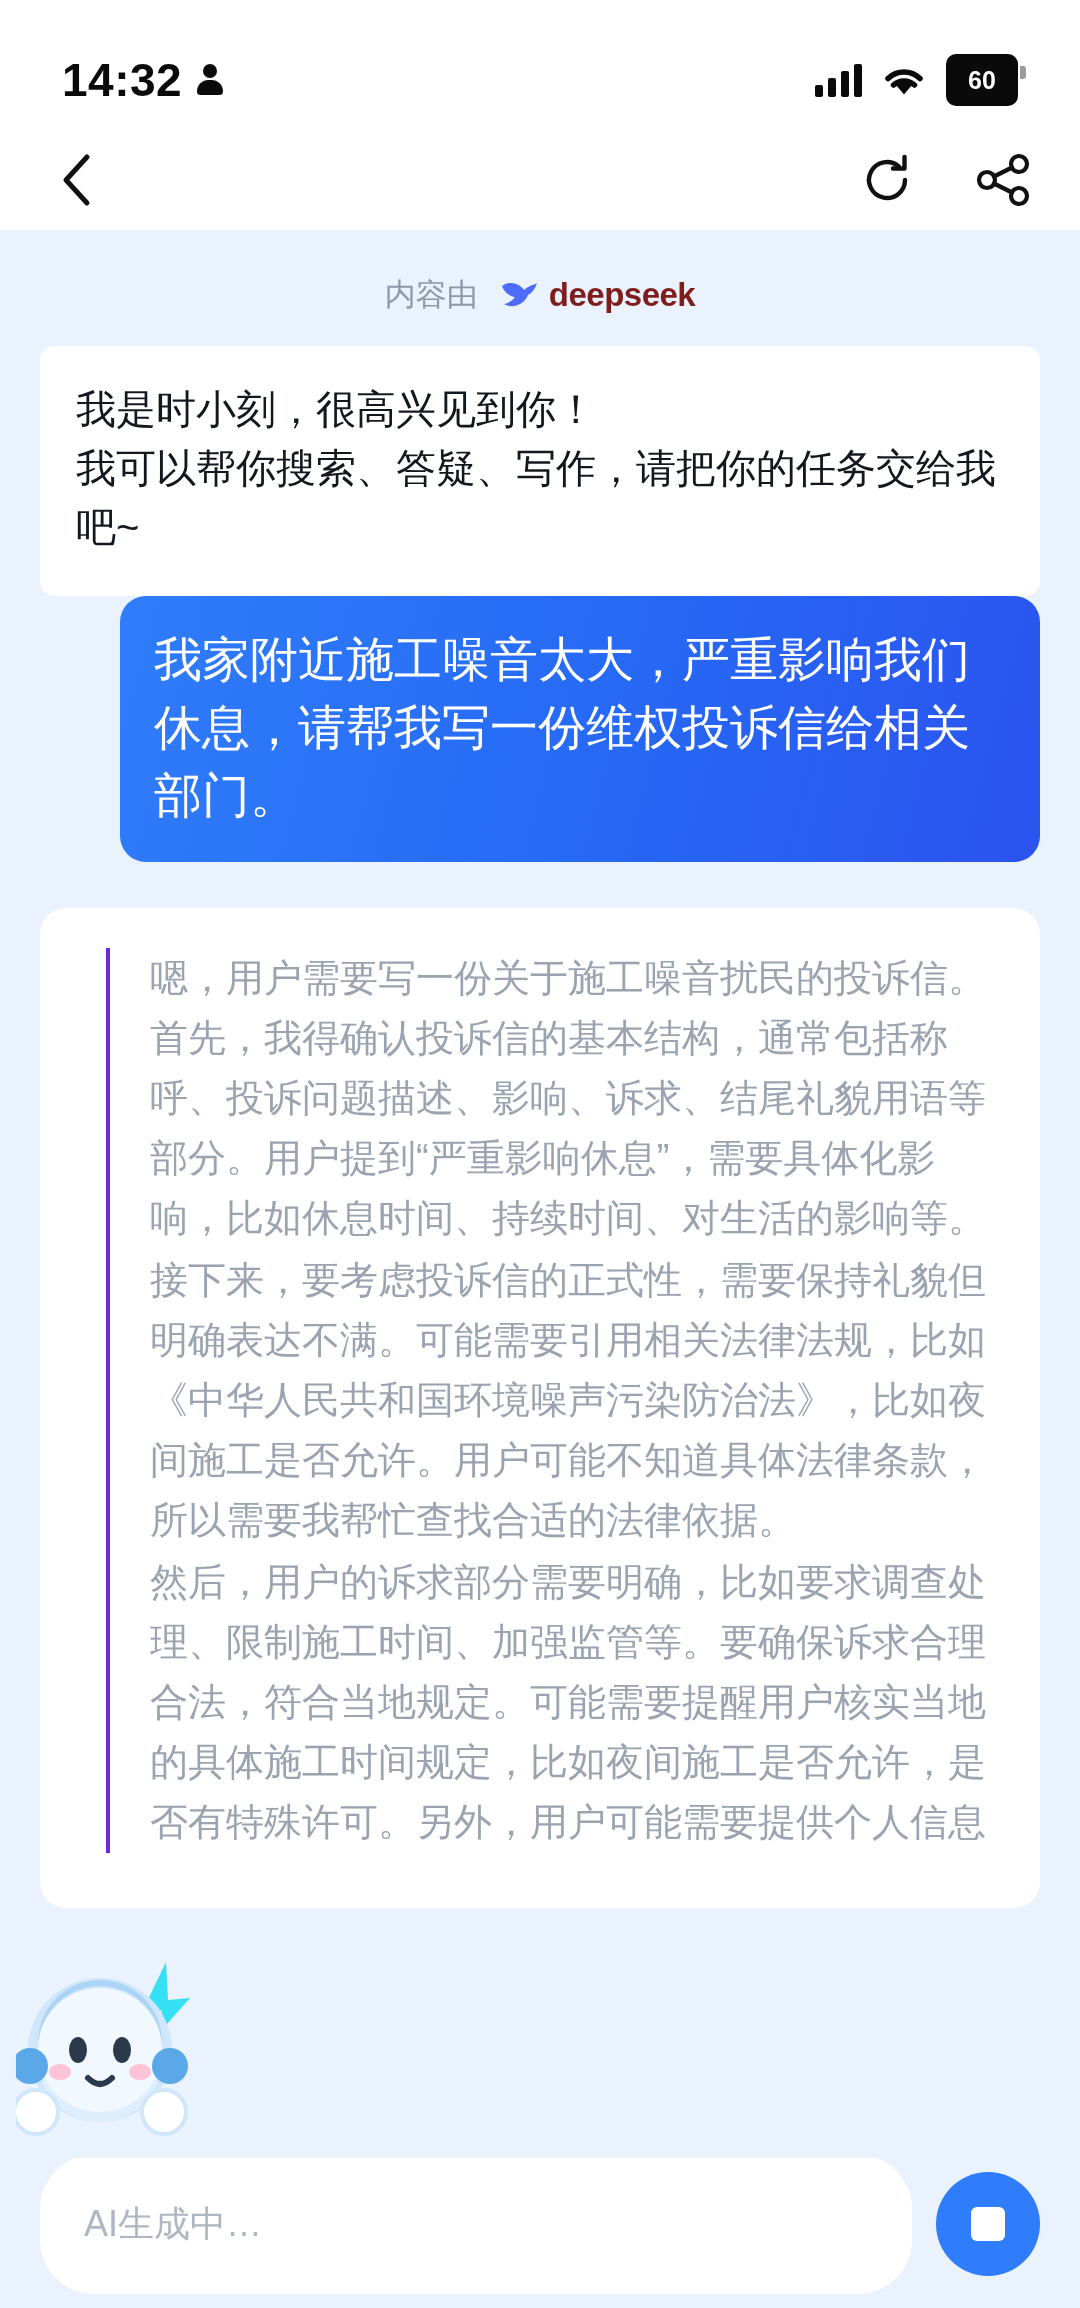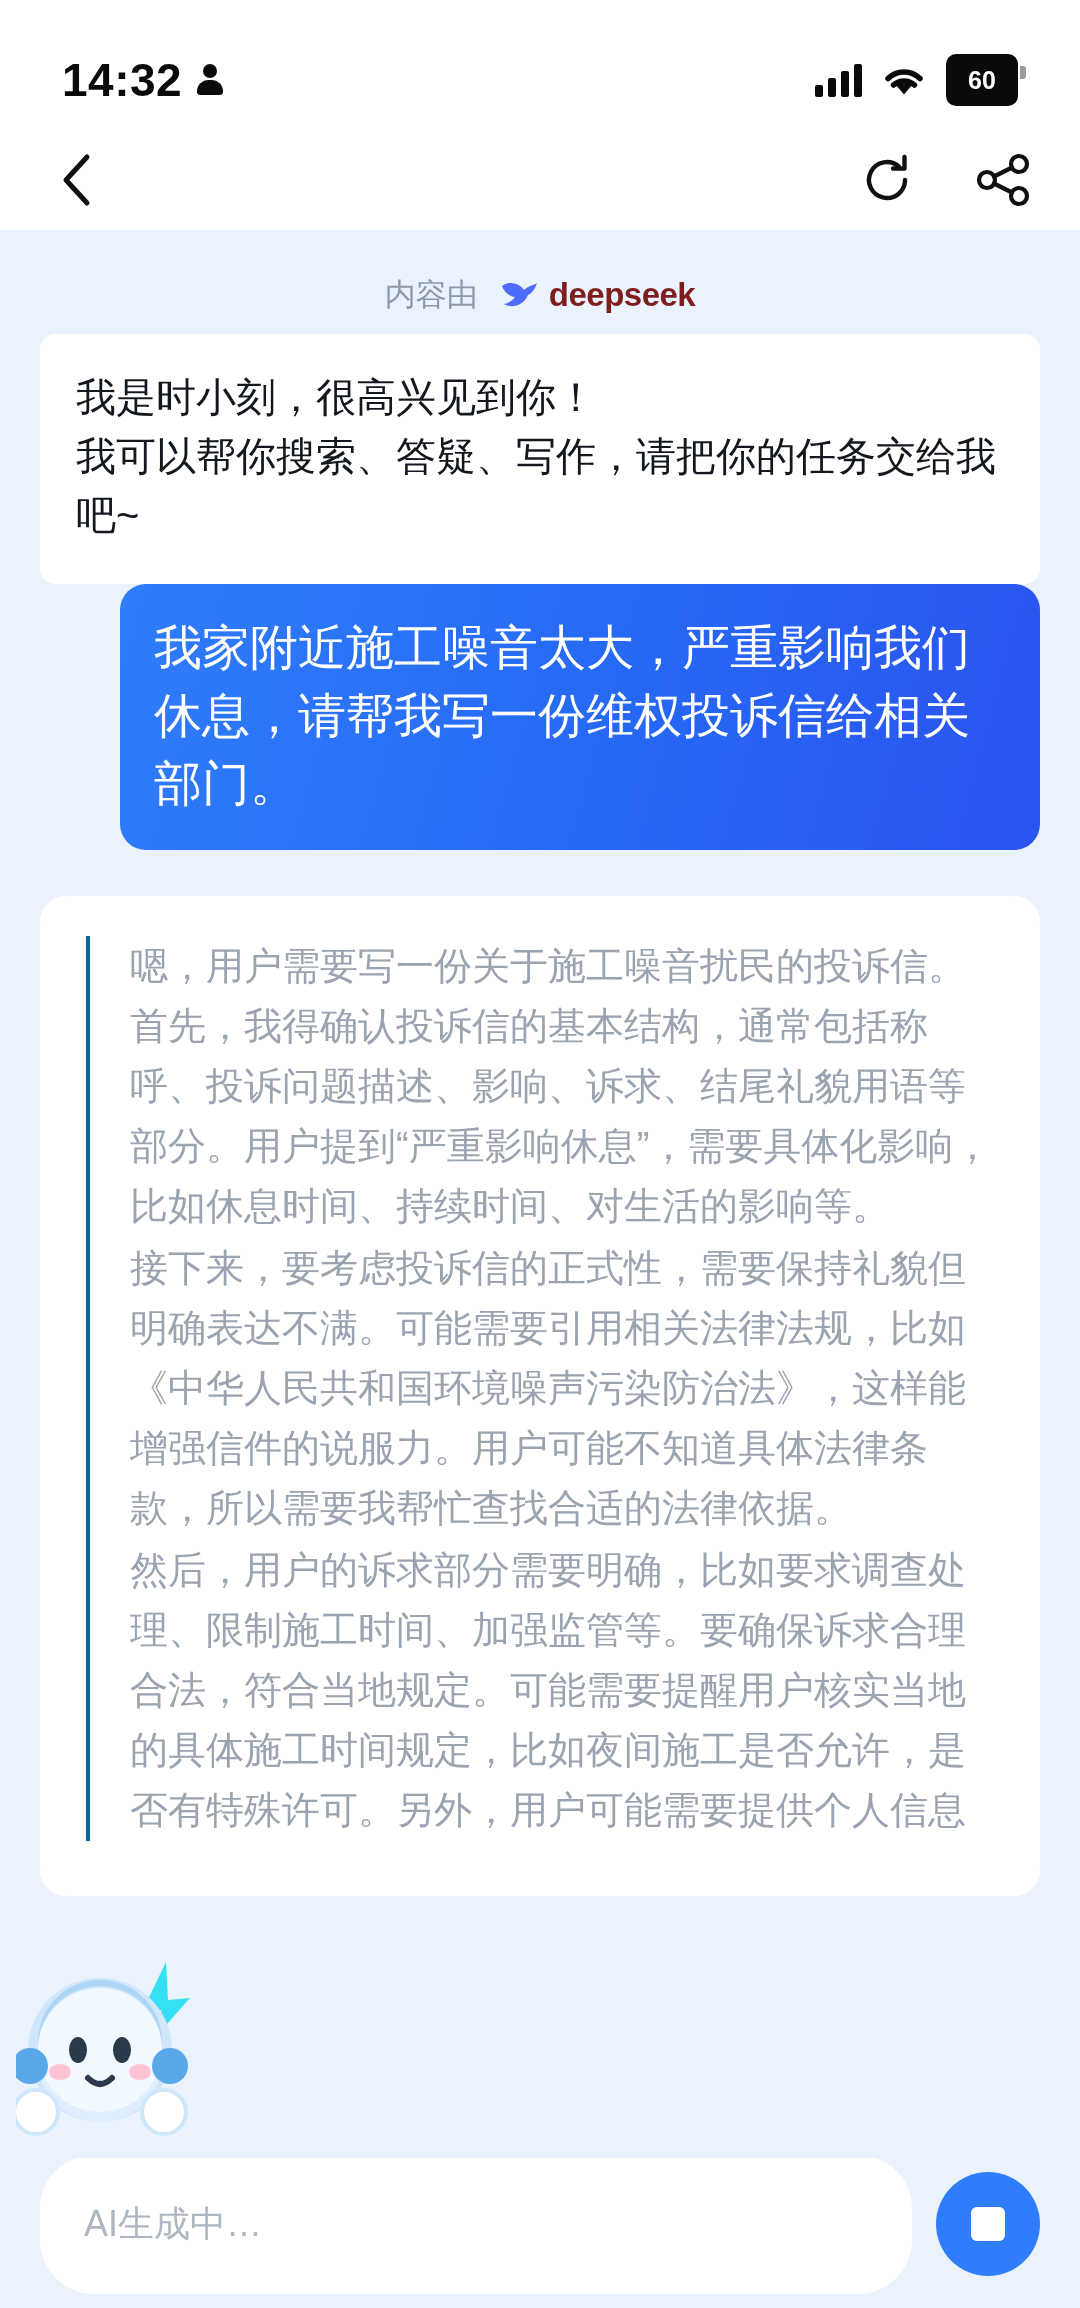--- a/index.html
+++ b/index.html
@@ -98,21 +98,21 @@
     background: #eaf2fe;
     padding: 0 40px;
     overflow: hidden;
     position: relative;
   }
   .disclaimer {
     display: flex;
     align-items: center;
     justify-content: center;
     gap: 20px;
-    padding: 44px 0 18px 0;
+    padding: 44px 0 30px 0;
     font-size: 31px;
     color: #8e98a8;
     white-space: nowrap;
   }
   .ds-logo { display: flex; align-items: center; gap: 9px; }
   .ds-name {
     font-size: 33px;
     font-weight: 700;
     color: #7f1d1d;
     letter-spacing: -0.5px;
@@ -138,22 +138,23 @@
   }
 
   .bubble-think {
     background: #ffffff;
     border-radius: 26px;
     padding: 40px 40px 40px 46px;
     position: relative;
     min-height: 1000px;
   }
   .think-body {
-    border-left: 4px solid #0369a1;
+    border-left: 4px solid #6d28d9;
     padding-left: 40px;
+    margin-left: 20px;
   }
   .think-body p {
     font-size: 38px;
     line-height: 1.58;
     color: #9aa3b0;
     margin-bottom: 2px;
   }
 
   
   .mascot {
@@ -273,21 +274,21 @@
       <span id="greeting-text">我是时小刻，很高兴见到你！<br>我可以帮你搜索、答疑、写作，请把你的任务交给我吧~</span>
     </div>
 
     <div class="row-user">
       <div class="bubble-user">我家附近施工噪音太大，严重影响我们休息，请帮我写一份维权投诉信给相关部门。</div>
     </div>
 
     <div class="bubble-think">
       <div class="think-body">
         <p>嗯，用户需要写一份关于施工噪音扰民的投诉信。首先，我得确认投诉信的基本结构，通常包括称呼、投诉问题描述、影响、诉求、结尾礼貌用语等部分。用户提到“严重影响休息”，需要具体化影响，比如休息时间、持续时间、对生活的影响等。</p>
-        <p>接下来，要考虑投诉信的正式性，需要保持礼貌但明确表达不满。可能需要引用相关法律法规，比如《中华人民共和国环境噪声污染防治法》，这样能增强信件的说服力。用户可能不知道具体法律条款，所以需要我帮忙查找合适的法律依据。</p>
+        <p>接下来，要考虑投诉信的正式性，需要保持礼貌但明确表达不满。可能需要引用相关法律法规，比如《中华人民共和国环境噪声污染防治法》，比如夜间施工是否允许。用户可能不知道具体法律条款，所以需要我帮忙查找合适的法律依据。</p>
         <p>然后，用户的诉求部分需要明确，比如要求调查处理、限制施工时间、加强监管等。要确保诉求合理合法，符合当地规定。可能需要提醒用户核实当地的具体施工时间规定，比如夜间施工是否允许，是否有特殊许可。另外，用户可能需要提供个人信息</p>
       </div>
     </div>
 
     <div class="mascot">
       <svg width="210" height="190" viewBox="0 0 210 190">
         <path d="M150 8 L126 58 L146 56 L128 96 L174 44 L152 46 Z" fill="#35e0f5"></path>
         <circle cx="84" cy="96" r="72" fill="#cfe6fb"></circle>
         <circle cx="84" cy="96" r="62" fill="#ffffff"></circle>
         <path d="M22 96 a62 62 0 0 1 124 0 v10 a62 62 0 0 1 -124 0 z" fill="#eaf4ff" opacity="0.6"></path>

